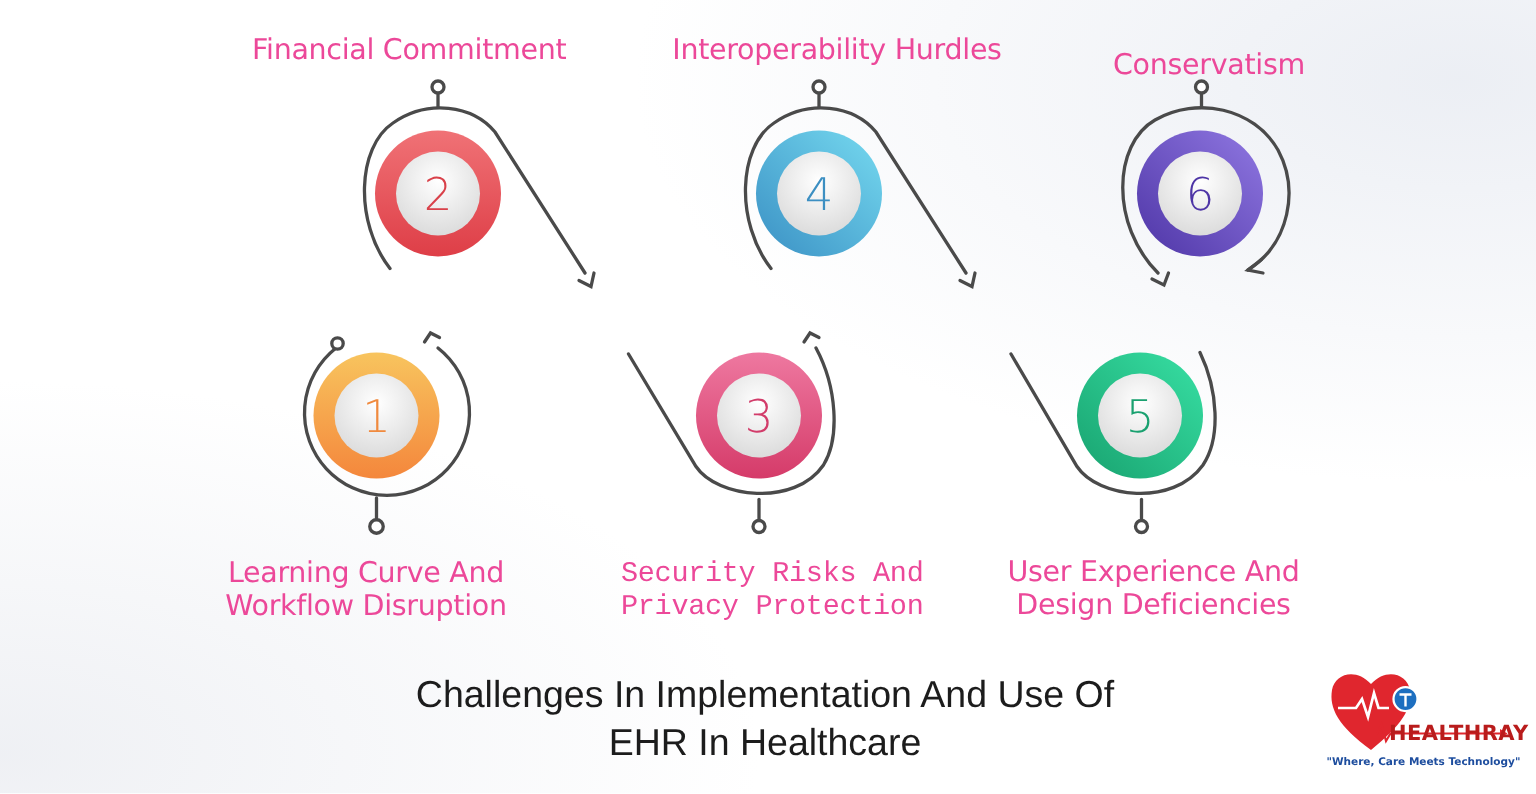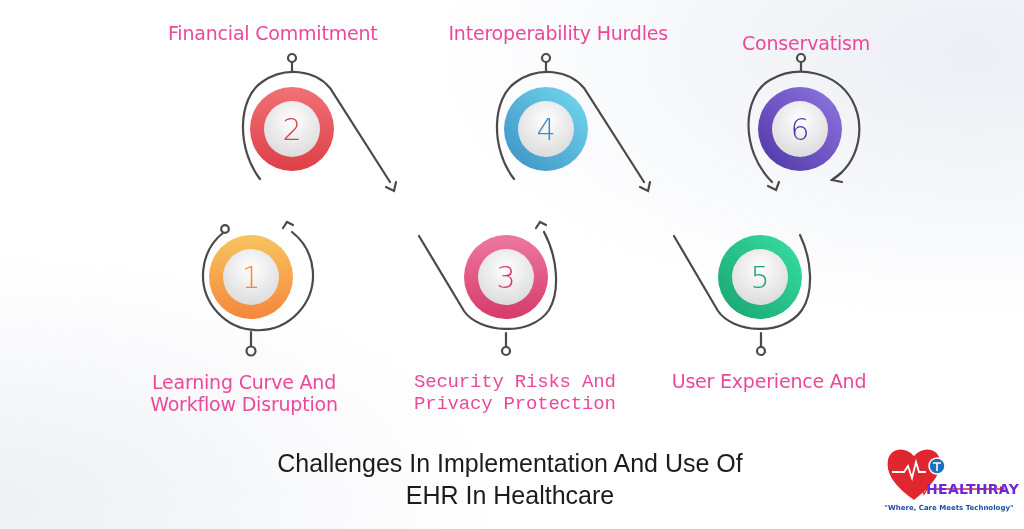--- a/index.html
+++ b/index.html
@@ -7,21 +7,21 @@
   .bg-dots{position:absolute;inset:0;background:
     radial-gradient(ellipse at 95% 10%, rgba(220,225,235,0.55), rgba(255,255,255,0) 40%),
     radial-gradient(ellipse at 0% 95%, rgba(225,228,235,0.55), rgba(255,255,255,0) 35%);}
   svg.diagram{position:absolute;left:0;top:0;}
   .label{position:absolute;color:#ec4899;font-size:19px;text-align:center;line-height:22px;white-space:nowrap;font-family:"DejaVu Sans",sans-serif;letter-spacing:-0.2px;}
   .label span{display:block;}
   .title{position:absolute;left:0;width:1020px;top:447px;text-align:center;font-size:25px;line-height:32px;color:#1c1c1c;font-family:"Liberation Sans",sans-serif;}
   .title span{display:block;text-align:center;}
   .num{font-family:"DejaVu Sans",sans-serif;font-size:30px;font-weight:300;}
   .logo{position:absolute;left:884px;top:444px;width:130px;height:80px;}
-  .logo-brand{position:absolute;left:42px;top:37px;font-family:"DejaVu Sans",sans-serif;font-weight:bold;font-size:14px;color:#6d28d9;letter-spacing:0.3px;}
+  .logo-brand{position:absolute;left:42px;top:37px;font-family:"DejaVu Sans",sans-serif;font-weight:bold;font-size:14px;color:#b91c1c;letter-spacing:0.3px;}
   .logo-tag{position:absolute;left:0;top:60px;width:130px;text-align:center;font-family:"DejaVu Sans",sans-serif;font-weight:bold;font-size:7px;color:#1d4d9e;white-space:nowrap;}
 </style>
 </head>
 <body>
 
 <div class="bg-dots"></div>
 
 <svg class="diagram" width="1024" height="529" viewBox="0 0 1024 529">
   <defs>
     <linearGradient id="g1" x1="0" y1="0" x2="0" y2="1">
@@ -129,37 +129,38 @@
   <text class="num" x="292" y="140" text-anchor="middle" fill="#D9414A">2</text>
   <text class="num" x="506" y="288" text-anchor="middle" fill="#D23C6A">3</text>
   <text class="num" x="546" y="140" text-anchor="middle" fill="#3C8FC2">4</text>
   <text class="num" x="760" y="288" text-anchor="middle" fill="#1AA170">5</text>
   <text class="num" x="800" y="140" text-anchor="middle" fill="#4E35A6">6</text>
 </svg>
 
 <div class="label" style="left:168px;top:22px;width:200px;">
   <span>Financial Commitment</span>
 </div>
-<div class="label" style="left:448px;top:22px;width:220px;text-align:right;">
+<div class="label" style="left:448px;top:22px;width:220px;">
   <span>Interoperability Hurdles</span>
 </div>
 <div class="label" style="left:706px;top:22px;width:200px;margin-top:10px;">
   <span>Conservatism</span>
 </div>
 
 <div class="label" style="left:144px;top:371px;width:200px;">
   <span>Learning Curve And</span>
   <span>Workflow Disruption</span>
 </div>
 <div class="label" style="left:414px;top:371px;width:200px;font-family:Liberation Mono, monospace;">
   <span>Security Risks And</span>
   <span>Privacy Protection</span>
 </div>
 <div class="label" style="left:669px;top:370px;width:200px;">
   <span>User Experience And</span>
+  <span>Design Deficiencies</span>
 </div>
 
 <div class="title">
   <span>Challenges In Implementation And Use Of</span>
   <span>EHR In Healthcare</span>
 </div>
 
 <div class="logo">
   <svg width="130" height="60" viewBox="0 0 130 60" style="position:absolute;left:0;top:0;">
     <path d="M30,56 C8,40 2,28 4,16 C6,5 20,1 30,12 C40,1 54,5 56,16 C58,28 50,40 30,56 Z" fill="#E0262E"></path>

